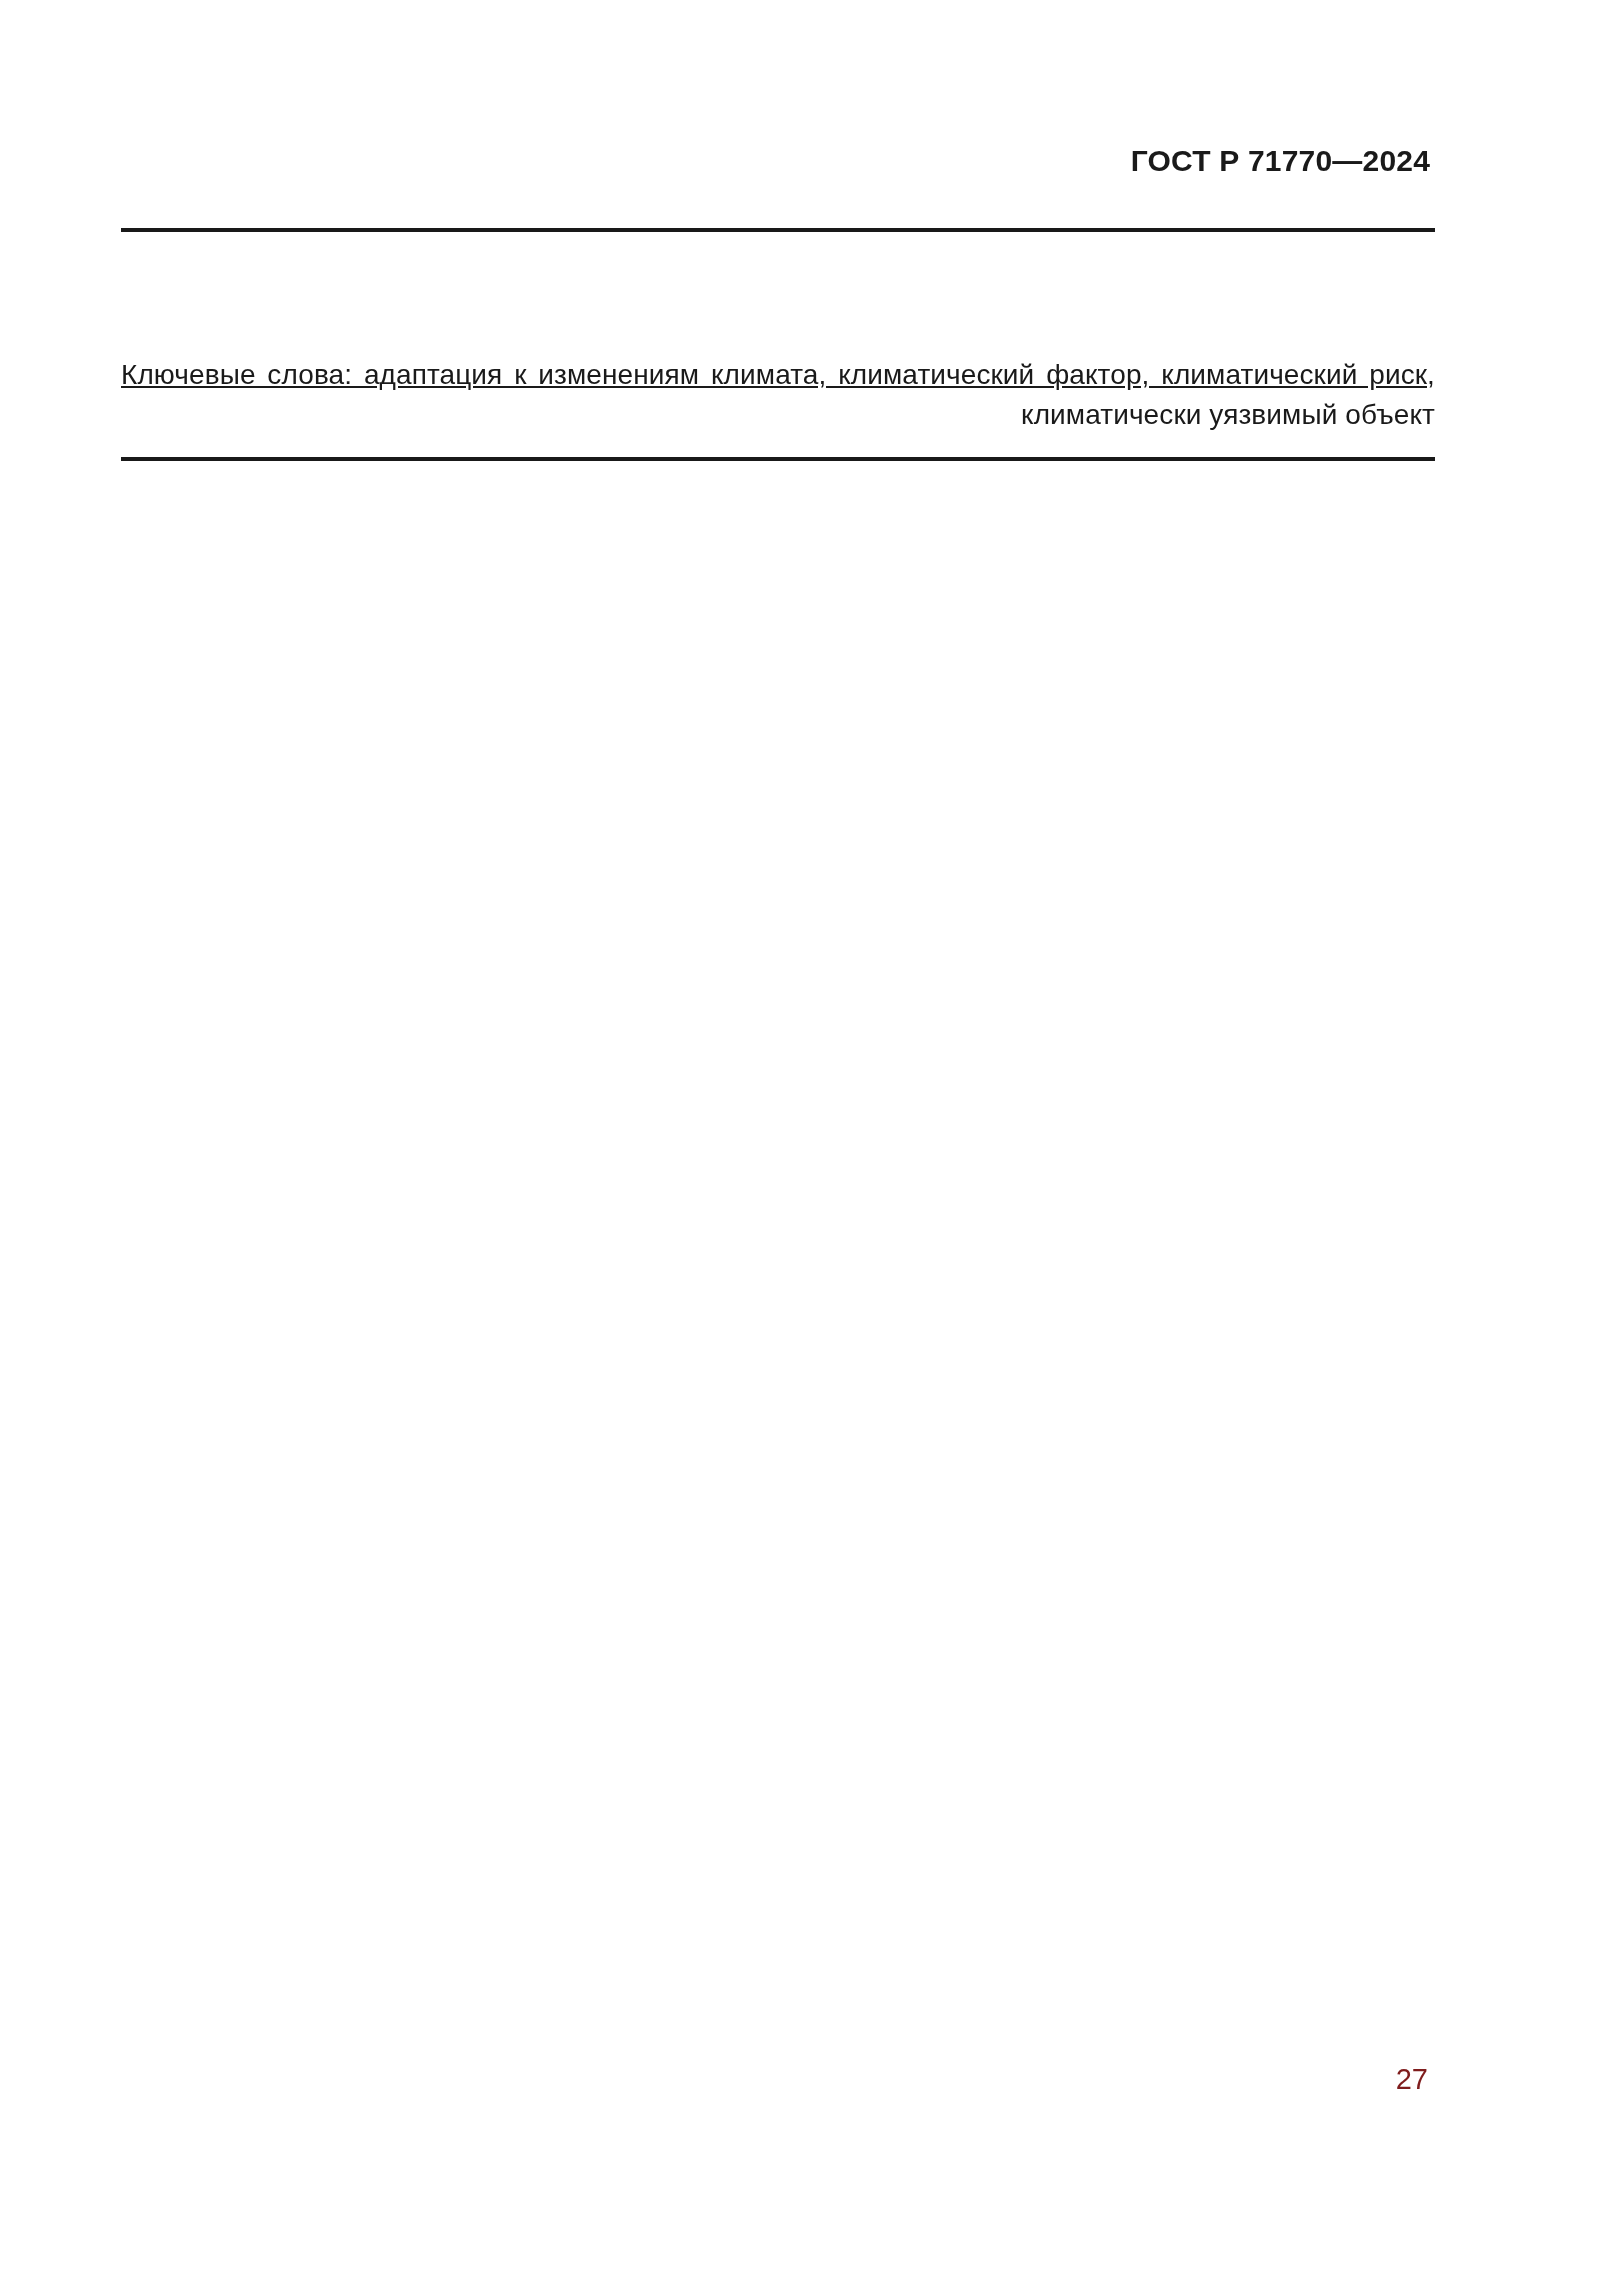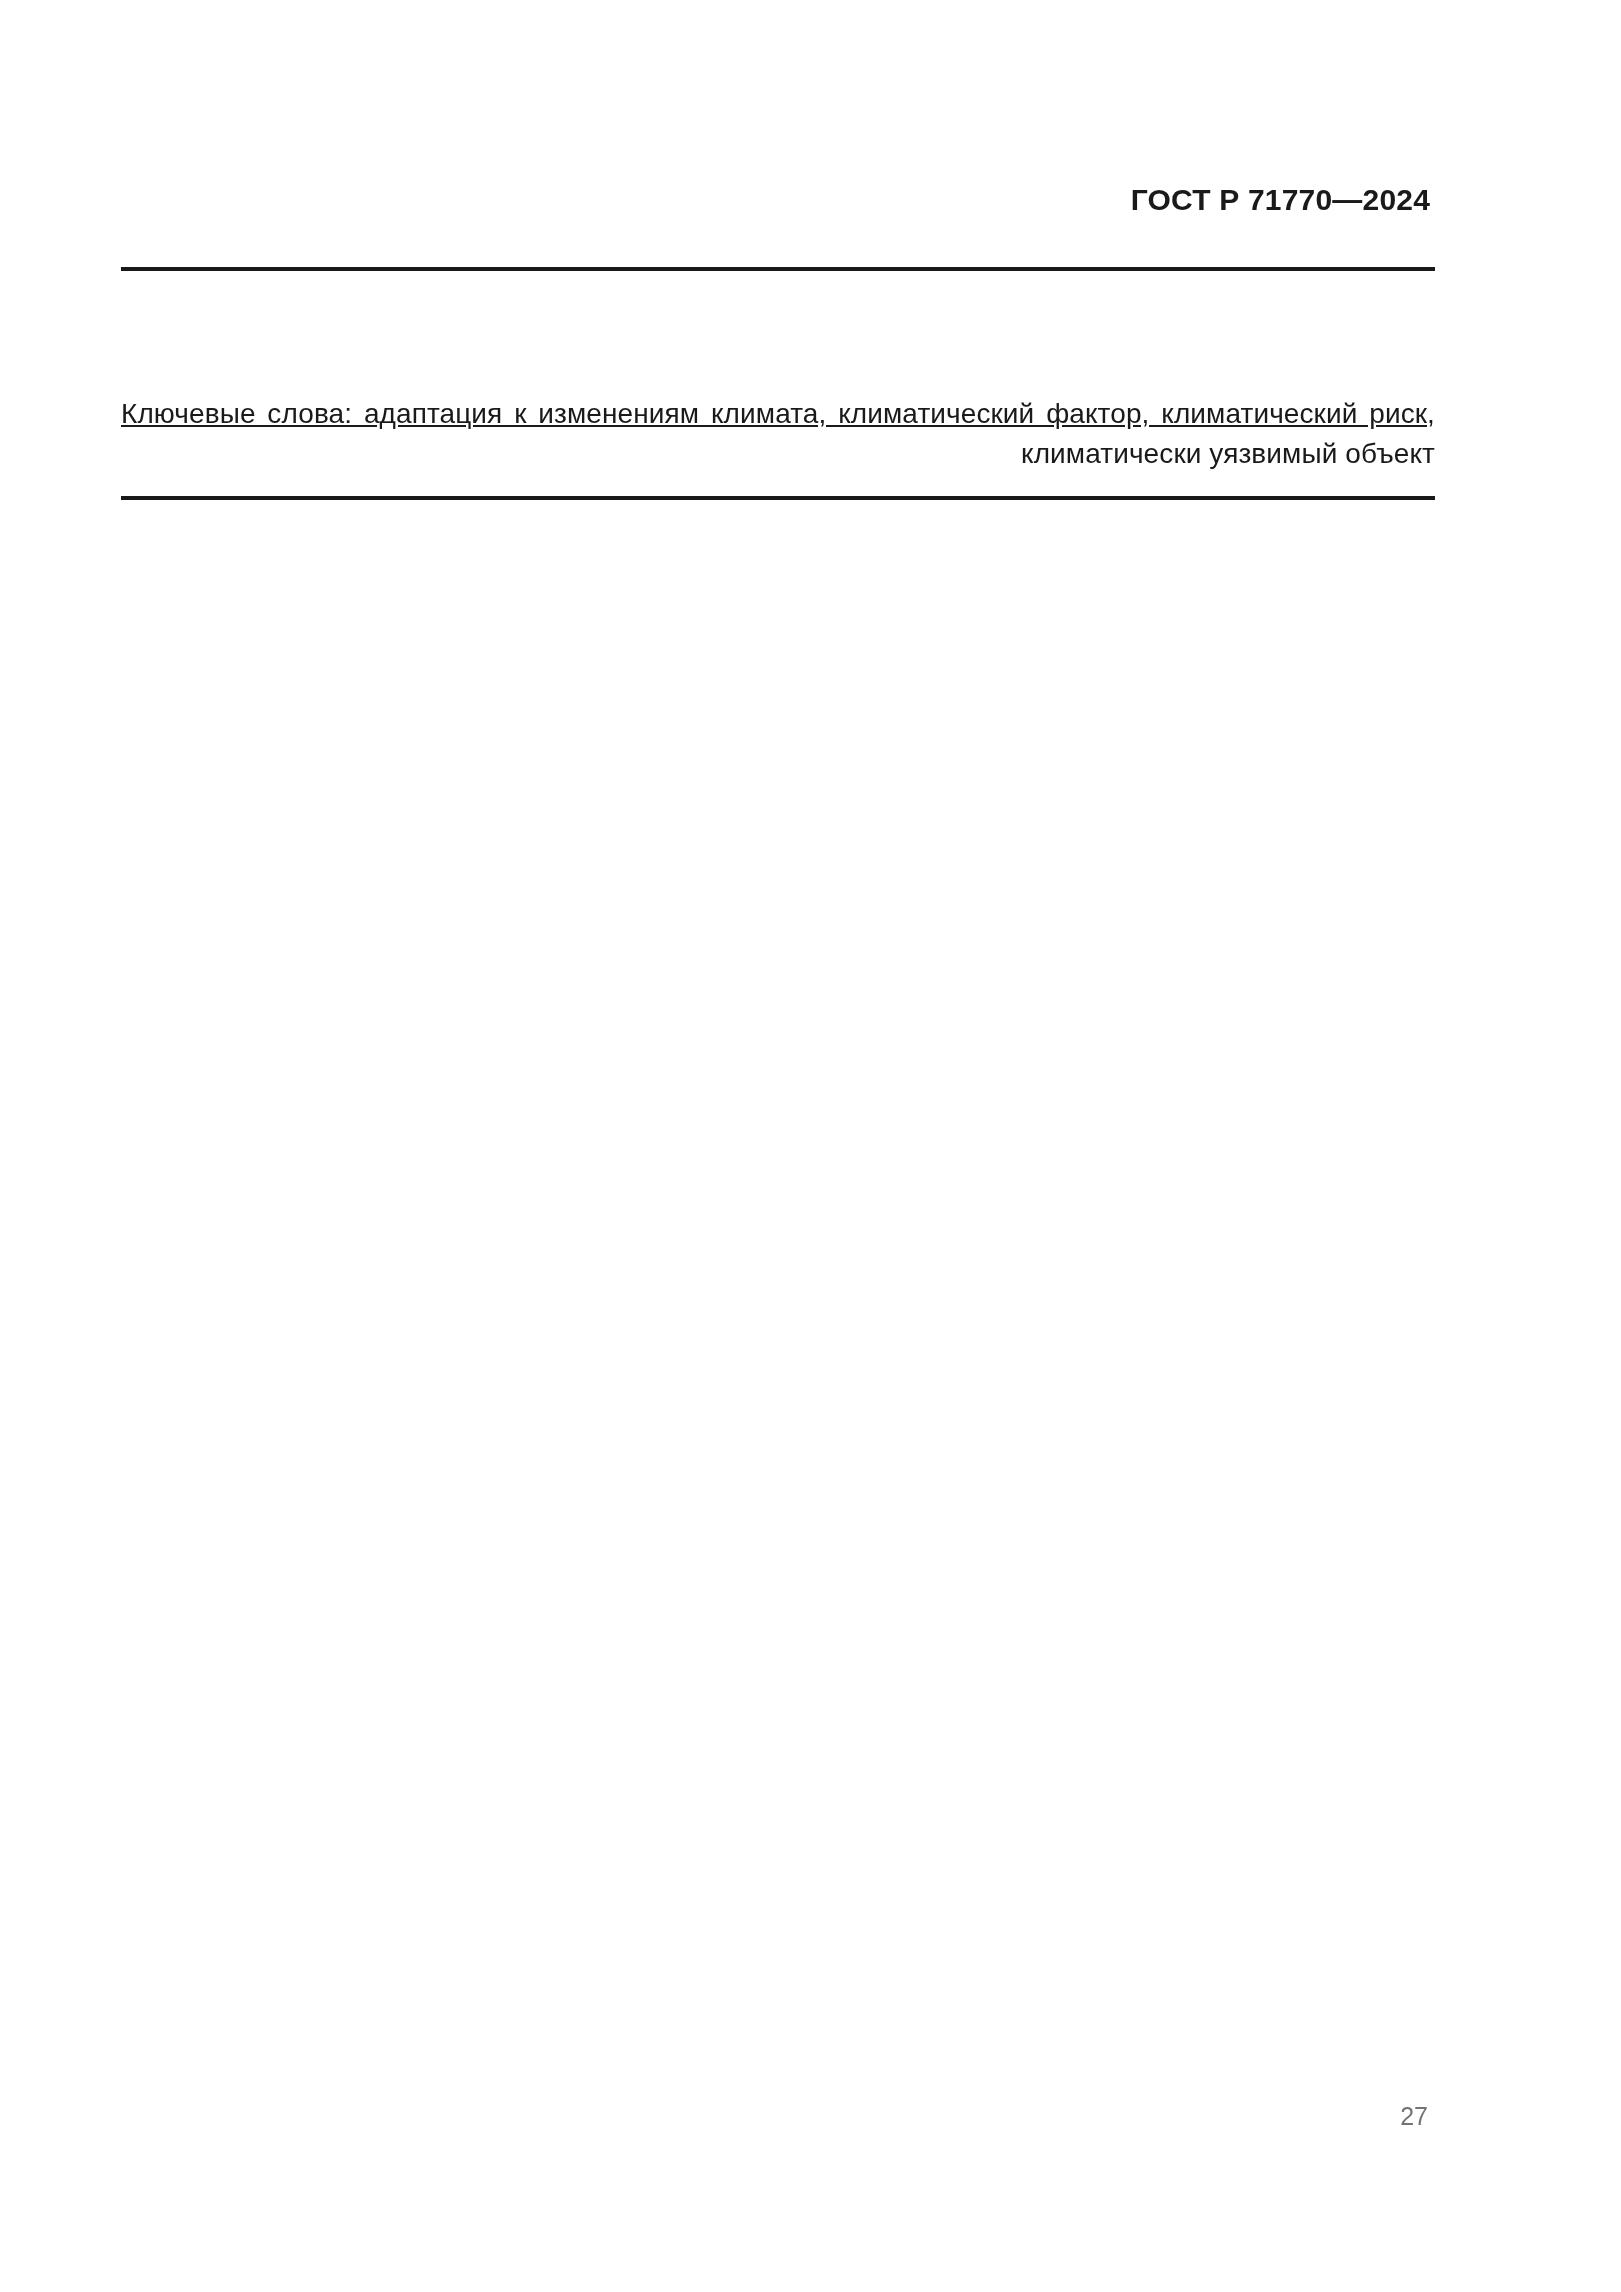--- a/index.html
+++ b/index.html
@@ -8,21 +8,20 @@
     background: #ffffff;
   }
   .page {
     position: relative;
     width: 1621px;
     height: 2188px;
     background: #ffffff;
     overflow: hidden;
     font-family: "Liberation Sans", "DejaVu Sans", sans-serif;
     color: #1a1a1a;
-    margin-top: 39px;
   }
   .content {
     position: absolute;
     left: 121px;
     top: 0;
     width: 1314px;
     height: 100%;
   }
   .standard-number {
     position: absolute;
@@ -71,23 +70,23 @@
     white-space: nowrap;
     text-decoration: underline;
   }
   .kw-line-plain {
     text-align: right;
   }
   .page-number {
     position: absolute;
     top: 2065px;
     right: 193px;
-    font-size: 25px;
+    font-size: 29px;
     line-height: 1;
-    color: #737373;
+    color: #7f1d1d;
   }
 </style>
 </head>
 <body>
 
 <div class="page">
   <div class="content">
 
     <div class="standard-number">ГОСТ Р 71770—2024</div>
 

